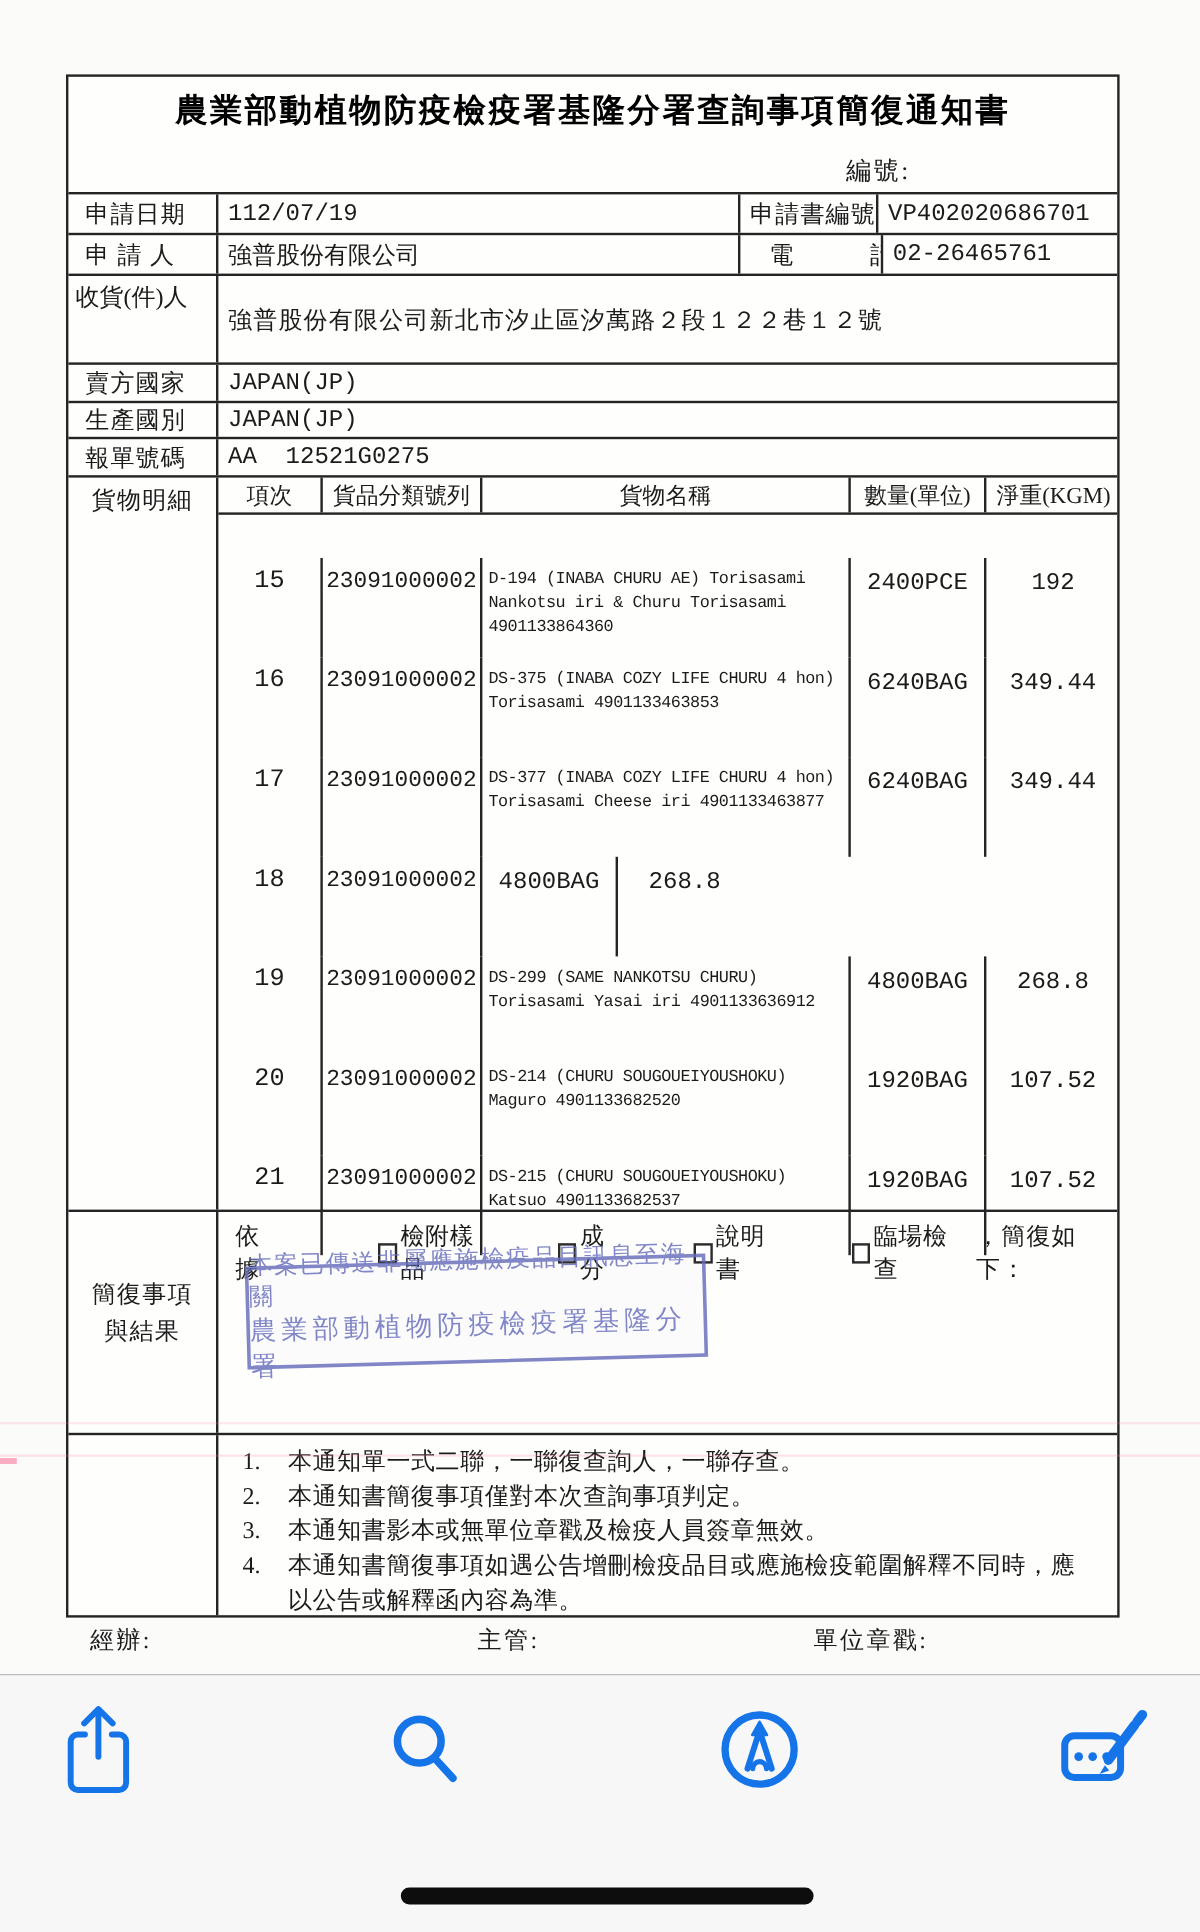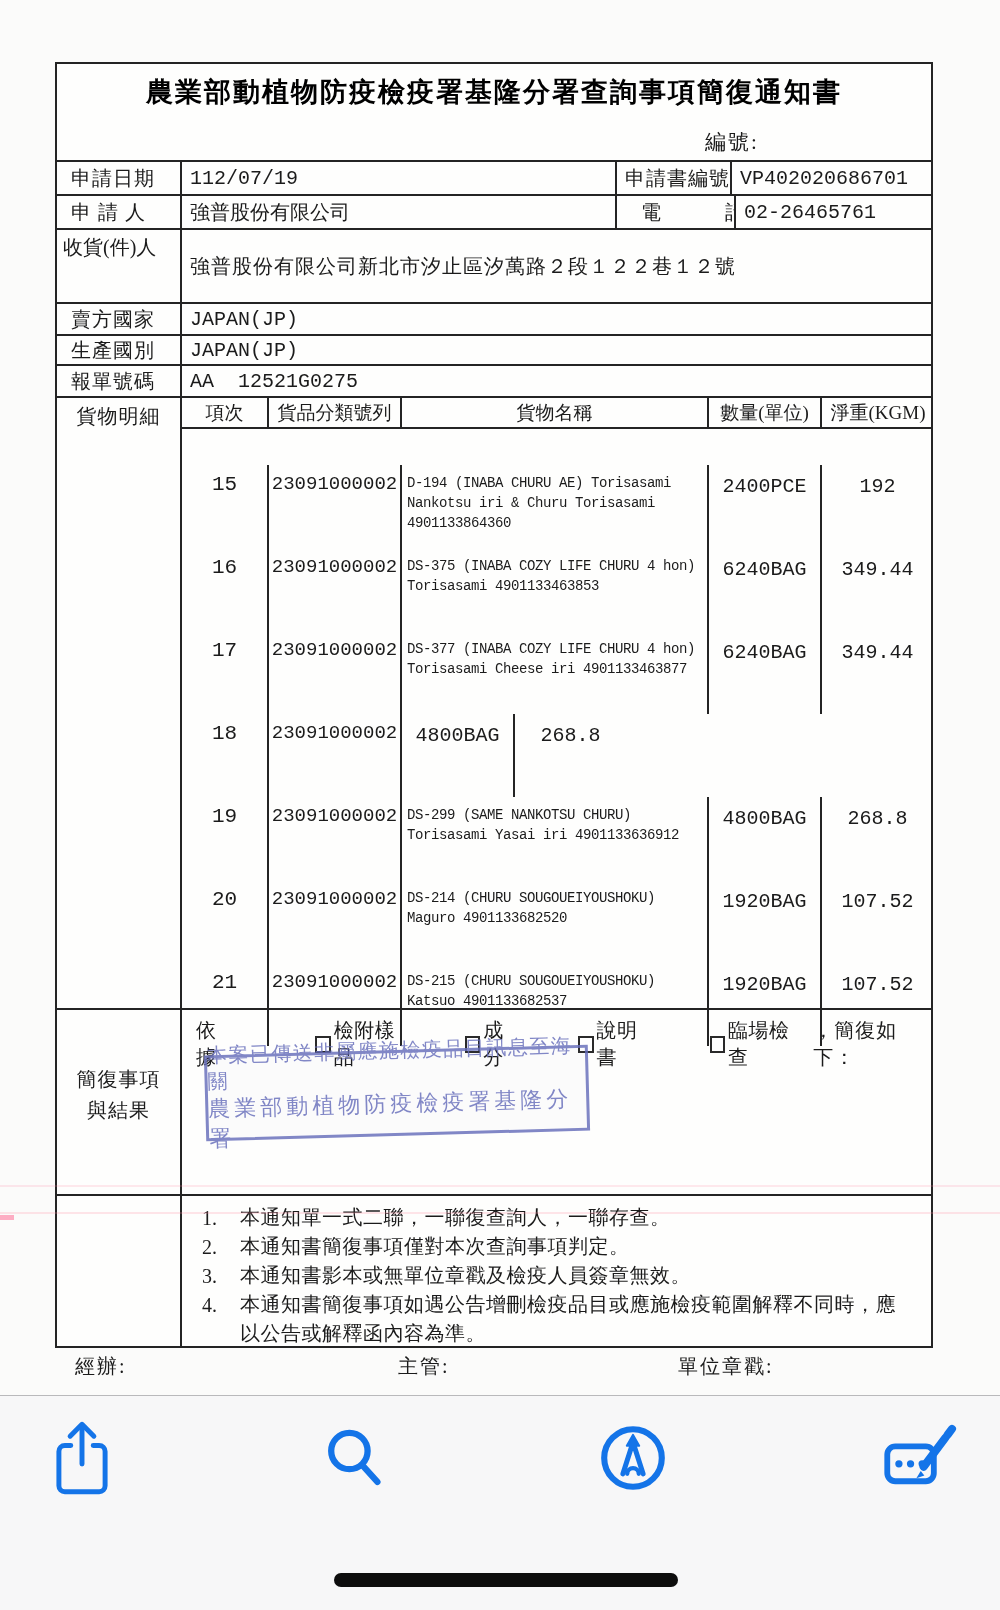--- a/index.html
+++ b/index.html
@@ -66,21 +66,21 @@
     color:var(--stamp,#6a6fc0);opacity:0.82;background:rgba(120,125,200,0.03);
   }
   .stamp .s1{font-size:20px;letter-spacing:1.5px;line-height:26px;}
   .stamp .s2{font-size:22px;letter-spacing:4px;line-height:30px;}
   
   .notes{display:flex;box-sizing:border-box;border-top:2px solid #242424;height:152px;}
   .notes-spacer{width:123px;box-sizing:border-box;}
   .notes-body{flex:1;box-sizing:border-box;border-left:2px solid #242424;padding:8px 0 0 20px;}
   .note-item{display:flex;font-size:20px;line-height:29px;}
   .note-num{width:38px;flex-shrink:0;}
-  .note-text{width:668px;letter-spacing:0.5px;font-family:Liberation Mono, monospace;}
+  .note-text{width:668px;letter-spacing:0.5px;}
   
   .sign-line{position:absolute;top:1353px;left:0;width:972px;height:30px;font-size:20px;}
   .sign-line span{position:absolute;letter-spacing:2px;}
   
   .artifact{position:absolute;pointer-events:none;}
   
   .toolbar{
     position:absolute;left:0;top:1395px;width:1000px;height:215px;
     background:#f7f7f8;border-top:1px solid #b9b9bb;box-sizing:border-box;
   }

